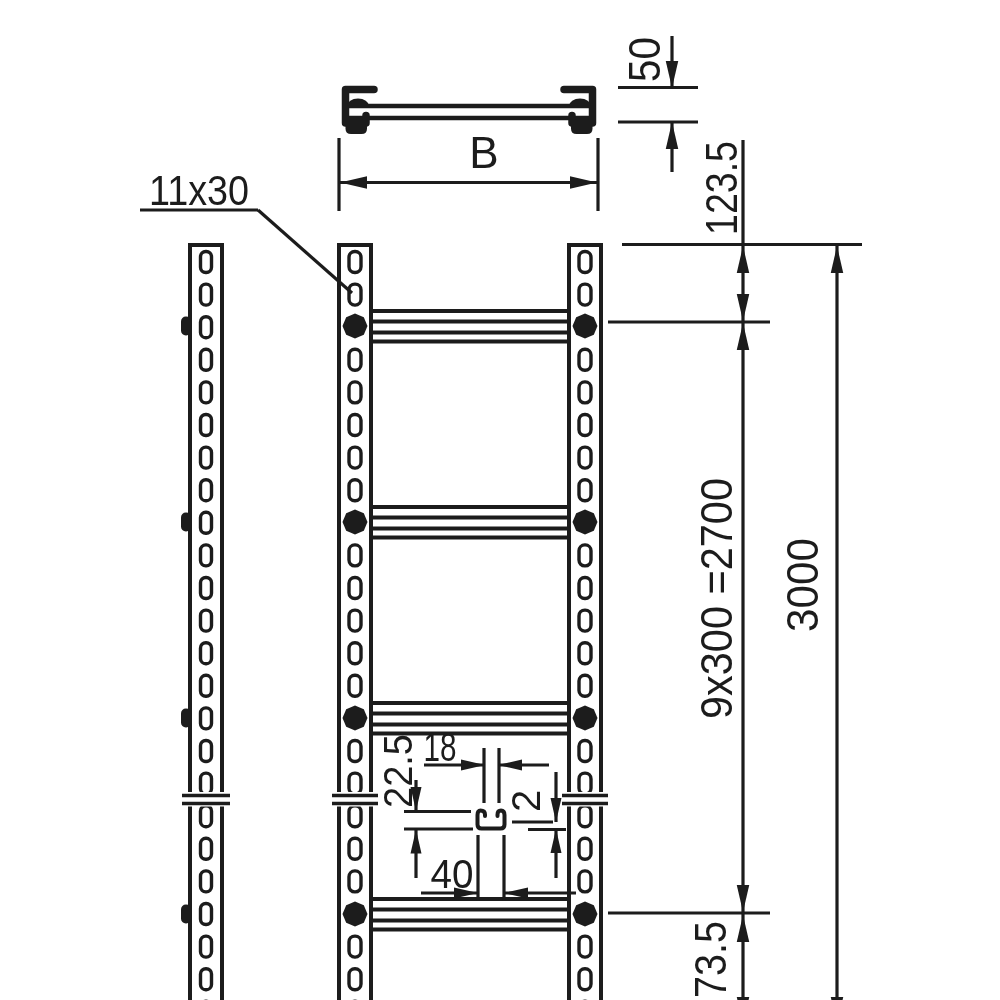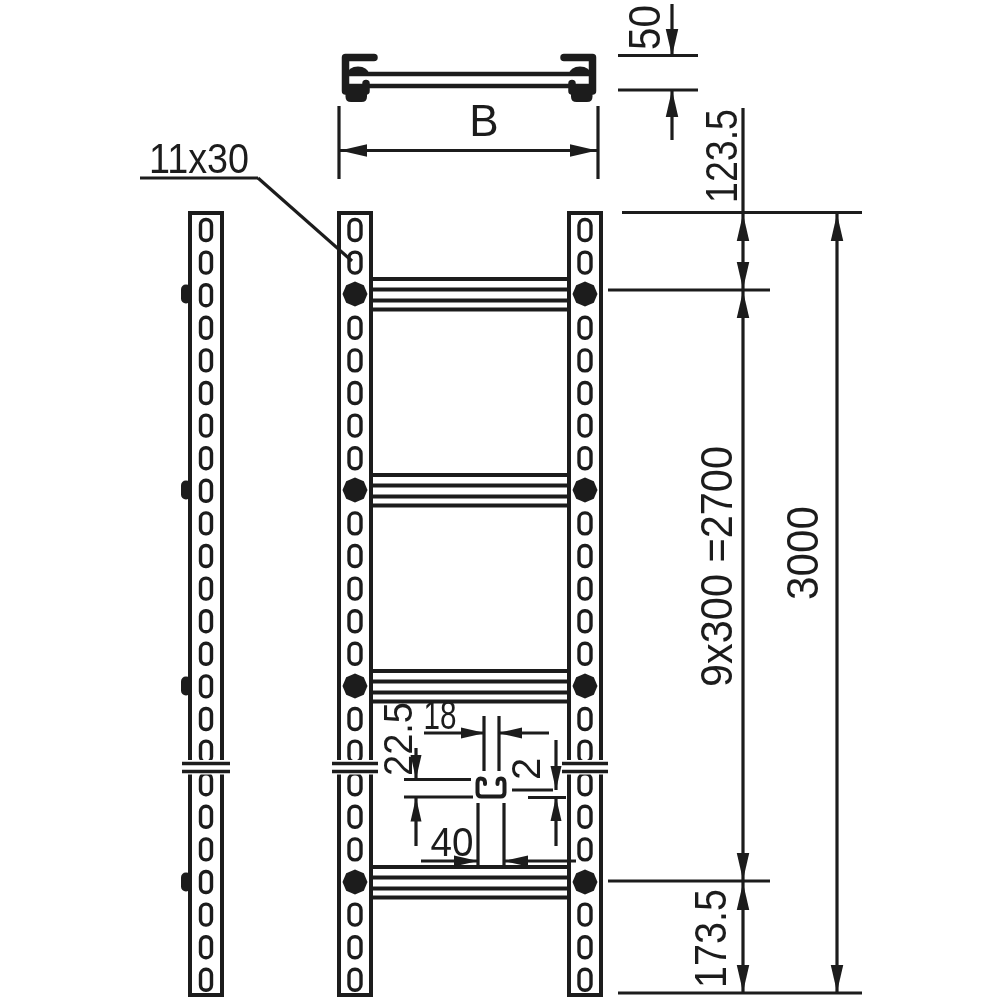--- a/index.html
+++ b/index.html
@@ -4,21 +4,21 @@
 <style>
   html, body {
     margin: 0;
     padding: 0;
     background: #ffffff;
     width: 1000px;
     height: 1000px;
     overflow: hidden;
     font-family: "Liberation Sans", sans-serif;
   }
-  #stage { width: 1000px; height: 924px; }
+  #stage { width: 1000px; height: 924px; margin-top: 32px; }
   svg { display: block; }
   text {
     font-family: "Liberation Sans", sans-serif;
     letter-spacing: 0px;
   }
 </style>
 </head>
 <body>
 
 <div id="stage">

